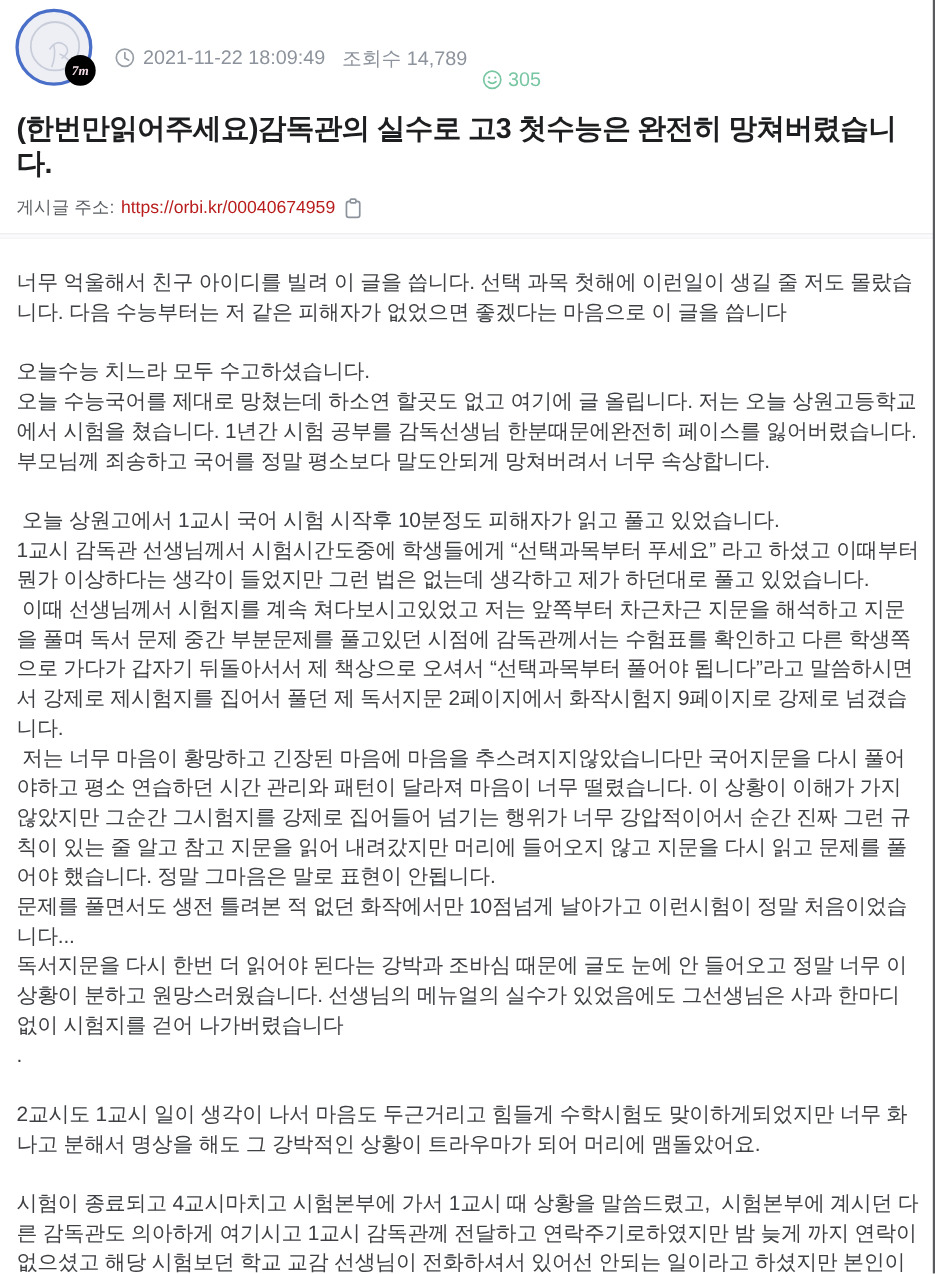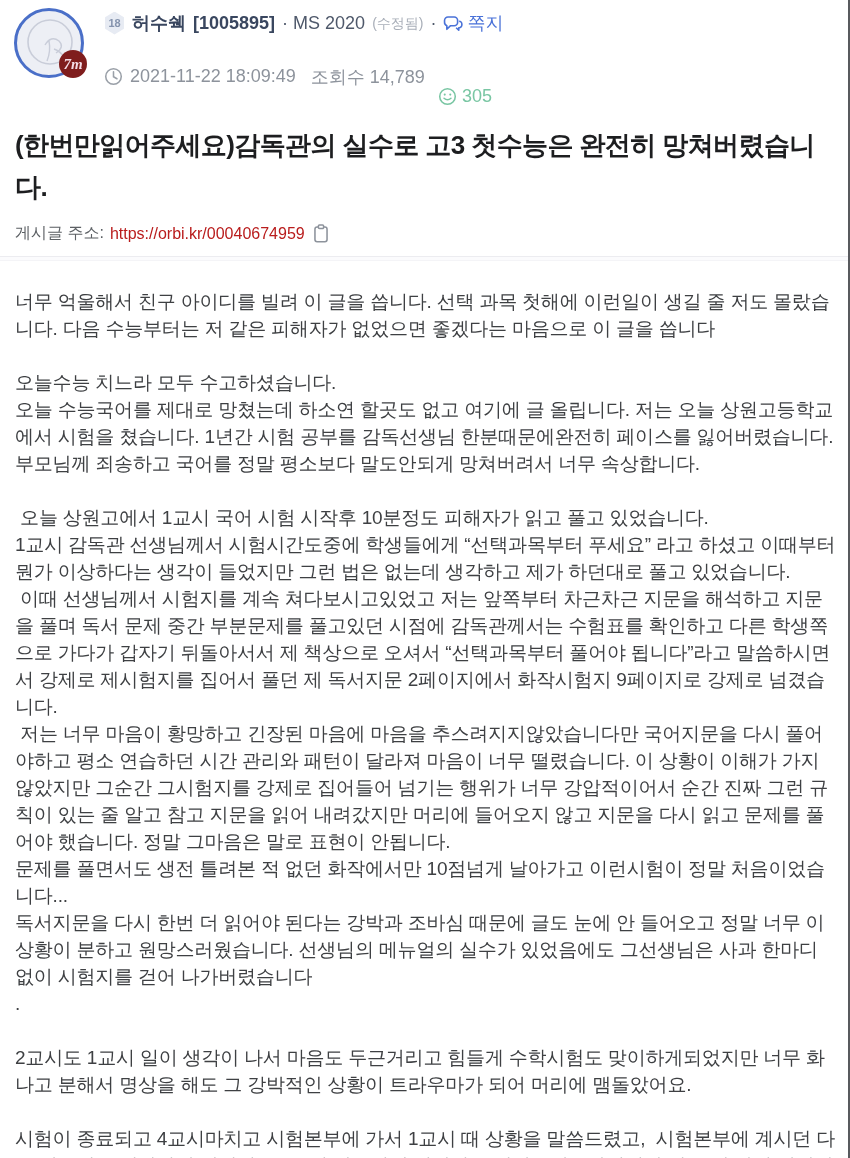--- a/index.html
+++ b/index.html
@@ -12,42 +12,42 @@
 
   
   .header { display:flex; padding:8px 15px 0 14px; }
   .avatar {
     position:relative; flex:none; width:70px; height:70px; border-radius:50%;
     border:3px solid #4a6fc8; background:#edeff5;
   }
   .avatar svg { position:absolute; top:4px; left:4px; }
   .avatar-badge {
     position:absolute; right:-6px; bottom:-3px; width:28px; height:28px; border-radius:50%;
-    background:#7f1d1d; color:#f3dce6; font-style:italic; font-size:15px; font-weight:700;
+    background:#000000; color:#f3dce6; font-style:italic; font-size:12px; font-weight:700;
     display:flex; align-items:center; justify-content:center;
     font-family:"Liberation Serif", serif;
   }
   .header-text { margin-left:20px; padding-top:3px; }
   .meta-line1 { display:flex; align-items:center; gap:7px; font-size:18px; white-space:nowrap; }
   .lvl-badge {
     width:21px; height:23px; background:#e7ebf3; color:#8593ad; font-size:11px; font-weight:700;
     display:flex; align-items:center; justify-content:center;
     clip-path:polygon(50% 0%, 95% 25%, 95% 75%, 50% 100%, 5% 75%, 5% 25%);
   }
   .username, .userid { font-weight:700; color:#39465f; }
   .usermeta { color:#4e586a; }
   .edited { color:#a8aeb8; font-size:14px; padding-top:2px; }
   .sep1 { color:#4e586a; }
   .msg-link { color:#4a72d8; text-decoration:none; display:inline-flex; align-items:center; gap:4px; cursor:pointer; }
   .meta-line2 { display:flex; align-items:center; gap:7px; margin-top:11px; font-size:18px; color:#8d939c; white-space:nowrap; }
   .views { margin-left:8px; }
   .likes { margin-left:6px; color:#79c6a3; display:inline-flex; align-items:center; gap:5px; cursor:pointer;margin-top:40px; }
 
   
-  .title { margin:17px 15px 0 15px; font-size:26px; line-height:42px; font-weight:700; color:#1d1e20; letter-spacing:-0.6px; }
+  .title { margin:17px 15px 0 15px; font-size:26px; line-height:32px; font-weight:700; color:#1d1e20; letter-spacing:-0.6px; }
   .url-line { margin:15px 15px 12px 15px; font-size:16px; color:#5c6064; display:flex; align-items:center; gap:6px; }
   .url-link { color:#b91c1c; text-decoration:none; cursor:pointer; }
   .copy-btn { background:none; border:none; cursor:pointer; display:inline-flex; padding:0; margin-left:2px; }
 
   .divider { margin-top:10px; height:5px; background:#fbfbfd; border-top:1px solid #ececf0; border-bottom:1px solid #f4f4f7; }
 
   
   .body { padding:27px 14px 0 15px; font-size:19px; line-height:27px; color:#3e4043; letter-spacing:-0.2px; }
   .para { margin:0; white-space:pre-wrap; }
   .para.blank { height:27px; }
@@ -60,35 +60,20 @@
   <div class="header">
     <div class="avatar">
       <svg width="58" height="58" viewBox="0 0 58 58">
         <circle cx="29" cy="27" r="22" fill="none" stroke="#c9cdd9" stroke-width="1.6"></circle>
         <path d="M24 30 q6 -10 14 -4 q6 6 -3 12 M28 26 q2 10 -2 20 M33 34 q6 2 10 8" fill="none" stroke="#c9cdd9" stroke-width="1.4"></path>
       </svg>
       <span class="avatar-badge">7m</span>
     </div>
 
     <div class="header-text">
-      <div class="meta-line1">
-        <span class="lvl-badge">18</span>
-        <span class="username">허수쉑</span>
-        <span class="userid">[1005895]</span>
-        <span class="usermeta">· MS 2020</span>
-        <span class="edited">(수정됨)</span>
-        <span class="sep1">·</span>
-        <a class="msg-link">
-          <svg width="20" height="17" viewBox="0 0 26 21">
-            <path d="M2 6.5 A4.5 4.5 0 0 1 6.5 2 h8 A4.5 4.5 0 0 1 19 6.5 v2.5 A4.5 4.5 0 0 1 14.5 13.5 h-5 L5 18 v-4.6 A4.5 4.5 0 0 1 2 9z" fill="none" stroke="#4a72d8" stroke-width="2.1" stroke-linejoin="round"></path>
-            <path d="M21 7.5 a3.5 3.5 0 0 1 3.5 3.5 v1.5 a3.5 3.5 0 0 1-3.5 3.5 h-0.5 v3.3 l-3.4-3.3" fill="none" stroke="#4a72d8" stroke-width="2.1" stroke-linejoin="round"></path>
-          </svg>
-          <span>쪽지</span>
-        </a>
-      </div>
 
       <div class="meta-line2">
         <svg width="19" height="19" viewBox="0 0 22 22">
           <circle cx="11" cy="11" r="9" fill="none" stroke="#9aa0a8" stroke-width="1.8"></circle>
           <path d="M11 5.5 v5.8 l4 2.3" fill="none" stroke="#9aa0a8" stroke-width="1.8" stroke-linecap="round"></path>
         </svg>
         <span class="time">2021-11-22 18:09:49</span>
         <span class="views">조회수 14,789</span>
         <span class="likes">
           <svg width="19" height="19" viewBox="0 0 22 22">

